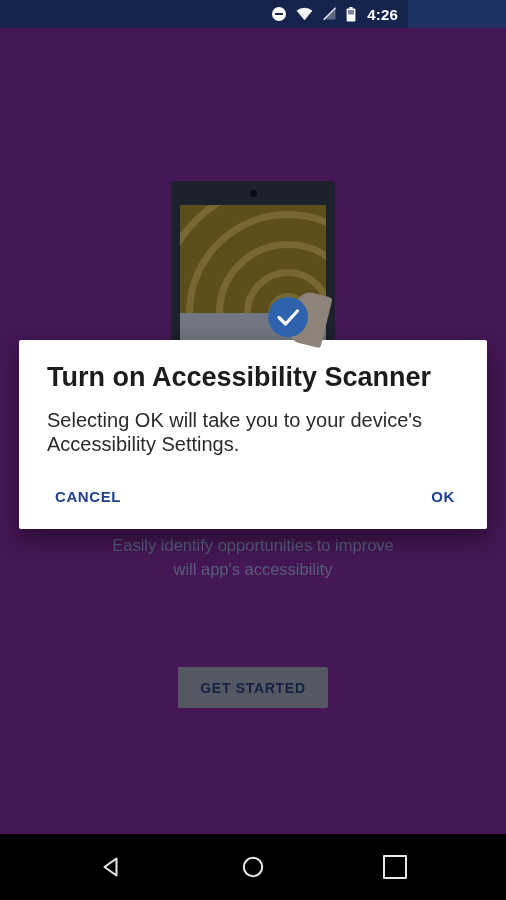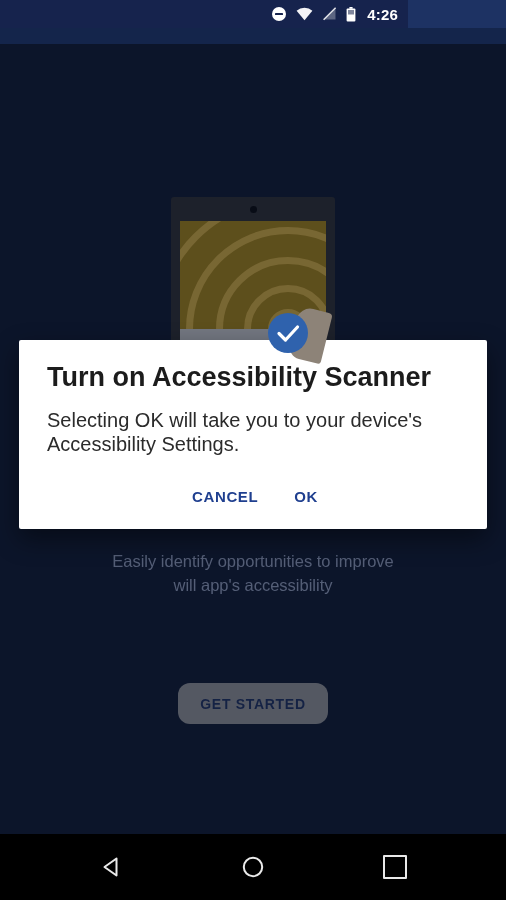--- a/index.html
+++ b/index.html
@@ -40,24 +40,24 @@
     font-size: 15px;
     font-weight: bold;
     margin-left: 11px;
     letter-spacing: 0.2px;
     line-height: 1;
   }
 
   
   #app-body {
     position: absolute;
-    left: 0; top: 44px;
+    left: 0; top: 28px;
     width: 506px;
     height: 806px;
-    background: #0f172a;
+    background: #701a75;
   }
 
   
   #illustration {
     position: absolute;
     left: 171px;
     top: 153px;
     width: 164px;
     height: 160px;
   }
@@ -140,21 +140,21 @@
 
   
   #get-started-button {
     position: absolute;
     left: 178px;
     top: 639px;
     width: 150px;
     height: 41px;
     background: #8b8b8b;
     border: none;
-    border-radius: 12px;
+    border-radius: 2px;
     color: #1d2d57;
     font-size: 14px;
     font-weight: bold;
     letter-spacing: 0.7px;
     font-family: "Liberation Sans", sans-serif;
     cursor: pointer;
   }
 
   
   #scrim {
@@ -185,21 +185,21 @@
   }
   #dialog-message {
     color: #2b2b2b;
     font-size: 20px;
     line-height: 24px;
     padding: 0 28px;
     margin: 0 0 22px 0;
   }
   #dialog-actions {
     display: flex;
-    justify-content: center;
+    justify-content: space-between;
     align-items: center;
     padding: 0 18px 6px 14px;
   }
   .dialog-button {
     background: none;
     border: none;
     color: #1f3f8f;
     font-size: 15px;
     font-weight: bold;
     letter-spacing: 0.6px;

